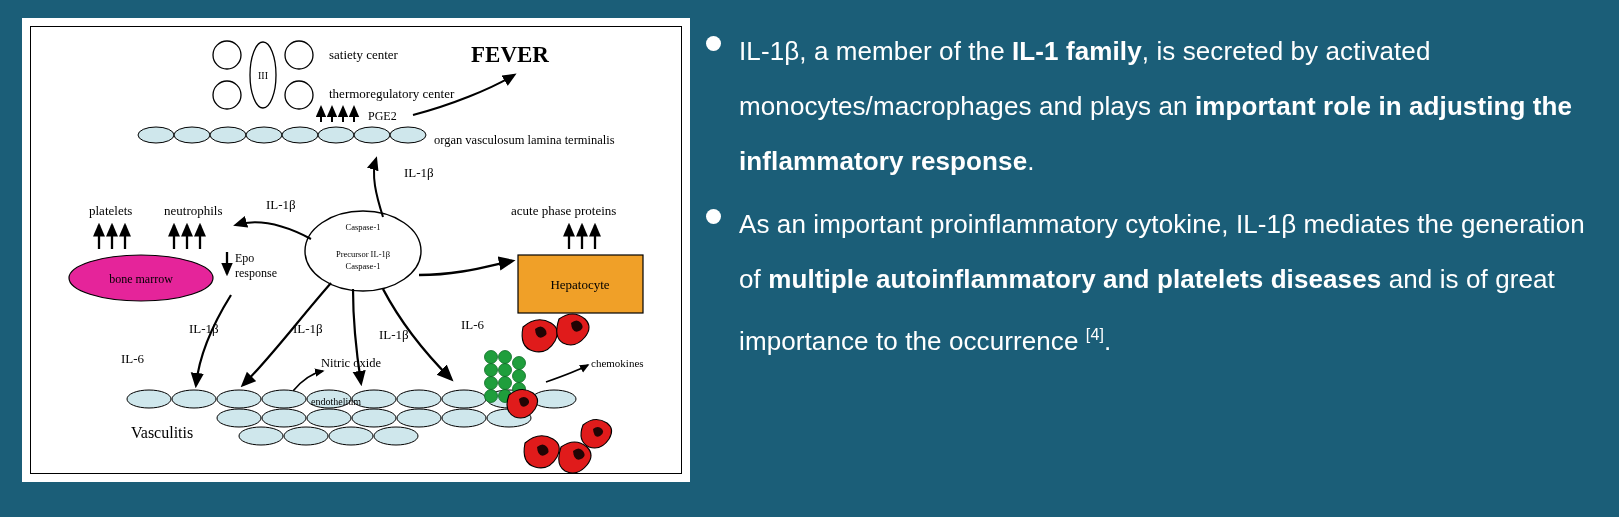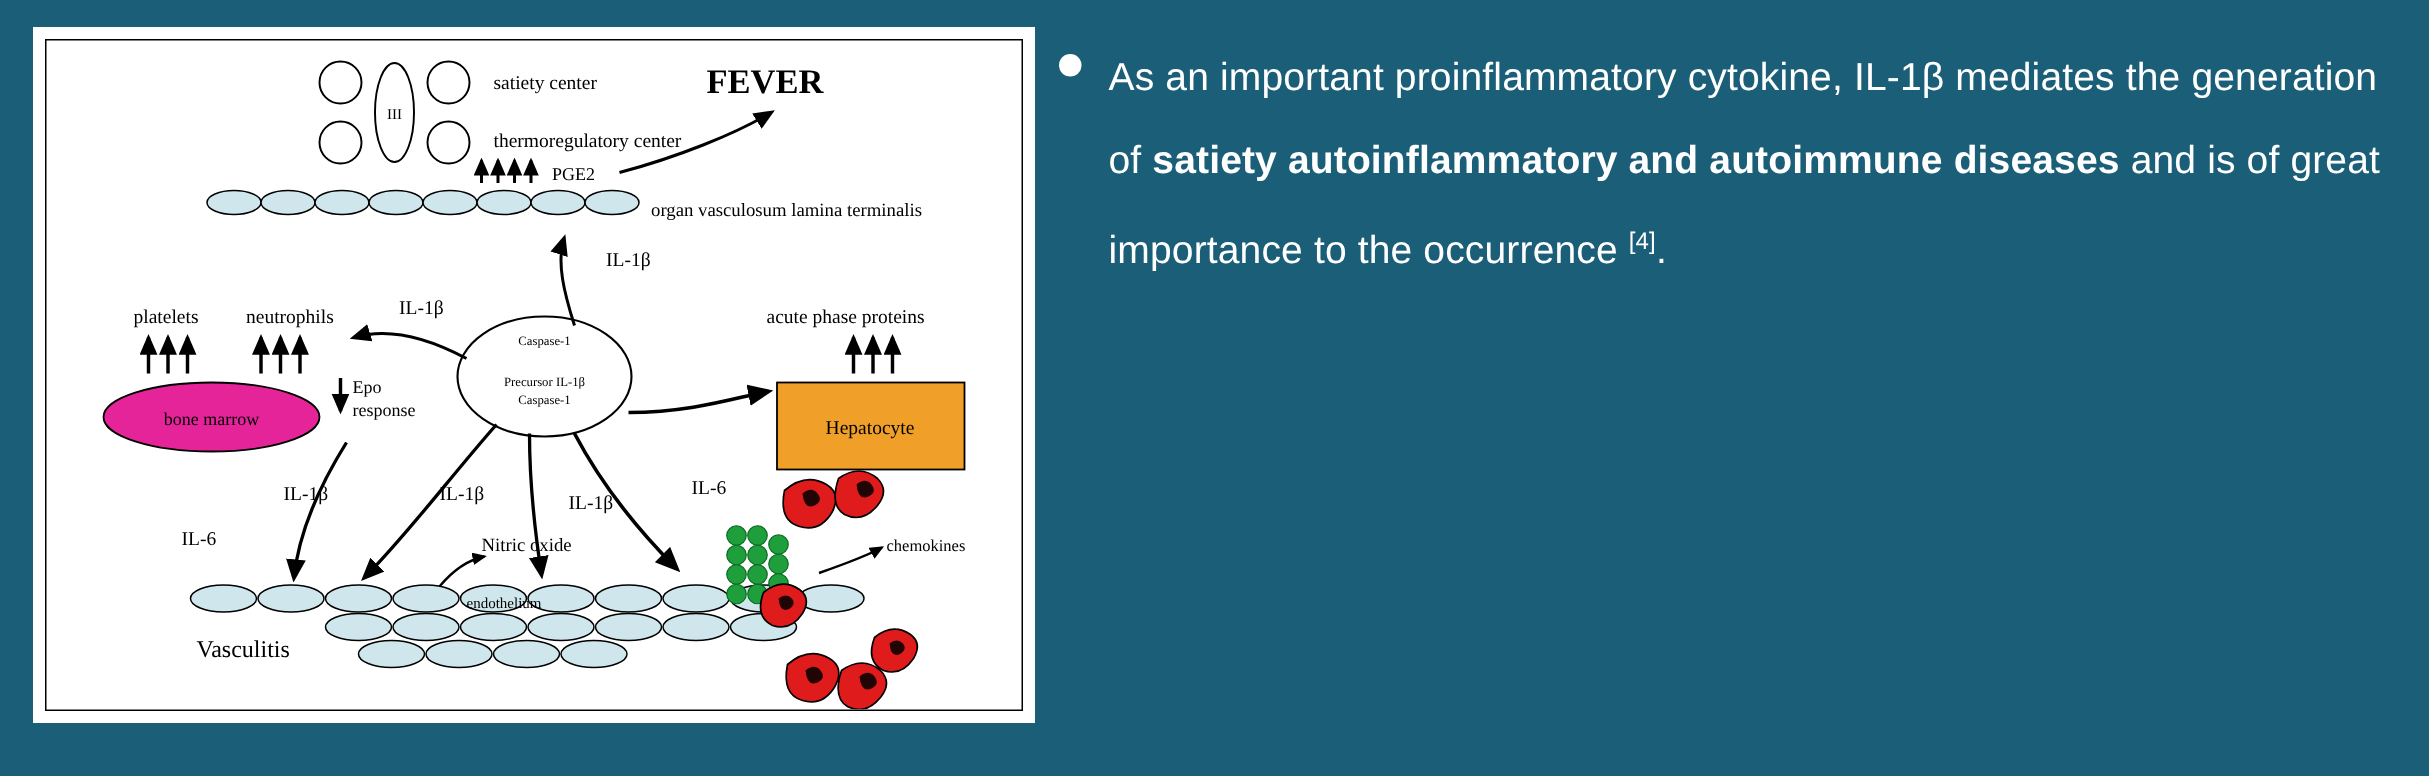--- a/index.html
+++ b/index.html
@@ -247,22 +247,28 @@
           <path d="M506,420 q6,-5 10,0 q4,5 -2,8 q-7,3 -8,-8 z"></path>
           <path d="M542,424 q6,-5 10,0 q4,5 -2,8 q-7,3 -8,-8 z"></path>
           <path d="M562,402 q5,-4 9,0 q3,4 -2,7 q-6,3 -7,-7 z"></path>
         </g>
       </svg>
     </div>
   </div>
 
   <div class="text-panel">
 
-
     <div class="bullet-row">
       <div class="bullet-dot"></div>
       <div class="bullet-text">
-        <span>As an important proinflammatory cytokine, IL-1β mediates the generation of </span><b>satiety autoinflammatory and autoimmune diseases</b><span> and is of great importance to the occurrence </span><sup class="ref">[4]</sup><span>.</span>
+        <span>IL-1β, a member of the </span><b>IL-1 family</b><span>, is secreted by activated monocytes/macrophages and plays an </span><b>important role in adjusting the inflammatory response</b><span>.</span>
       </div>
     </div>
 
+    <div class="bullet-row">
+      <div class="bullet-dot"></div>
+      <div class="bullet-text">
+        <span>As an important proinflammatory cytokine, IL-1β mediates the generation of </span><b>multiple autoinflammatory and platelets diseases</b><span> and is of great importance to the occurrence </span><sup class="ref">[4]</sup><span>.</span>
+      </div>
+    </div>
+
   </div>
 </div>
 
 </body></html>

